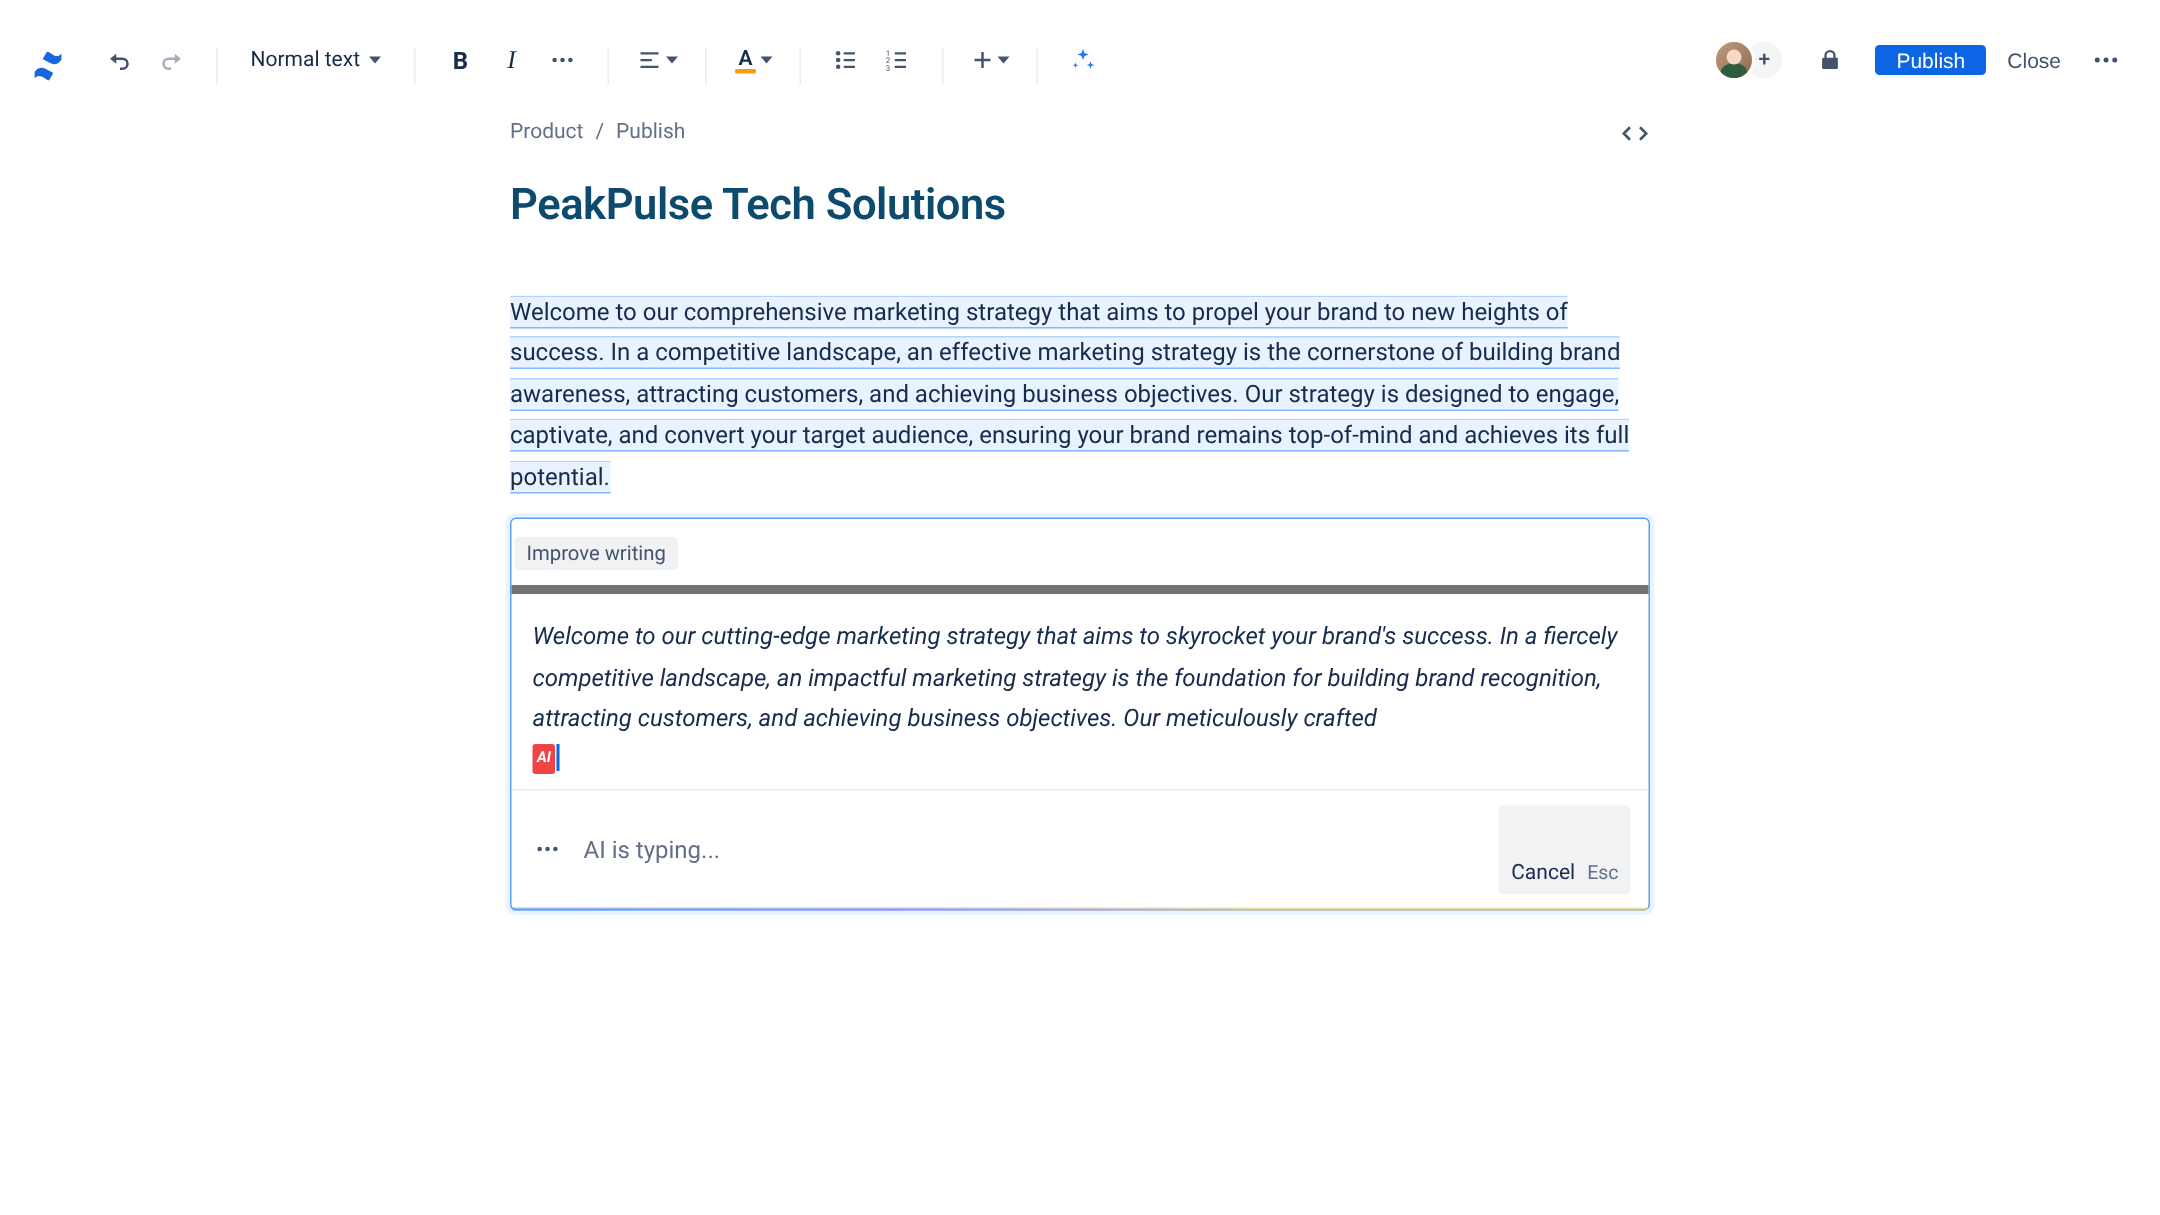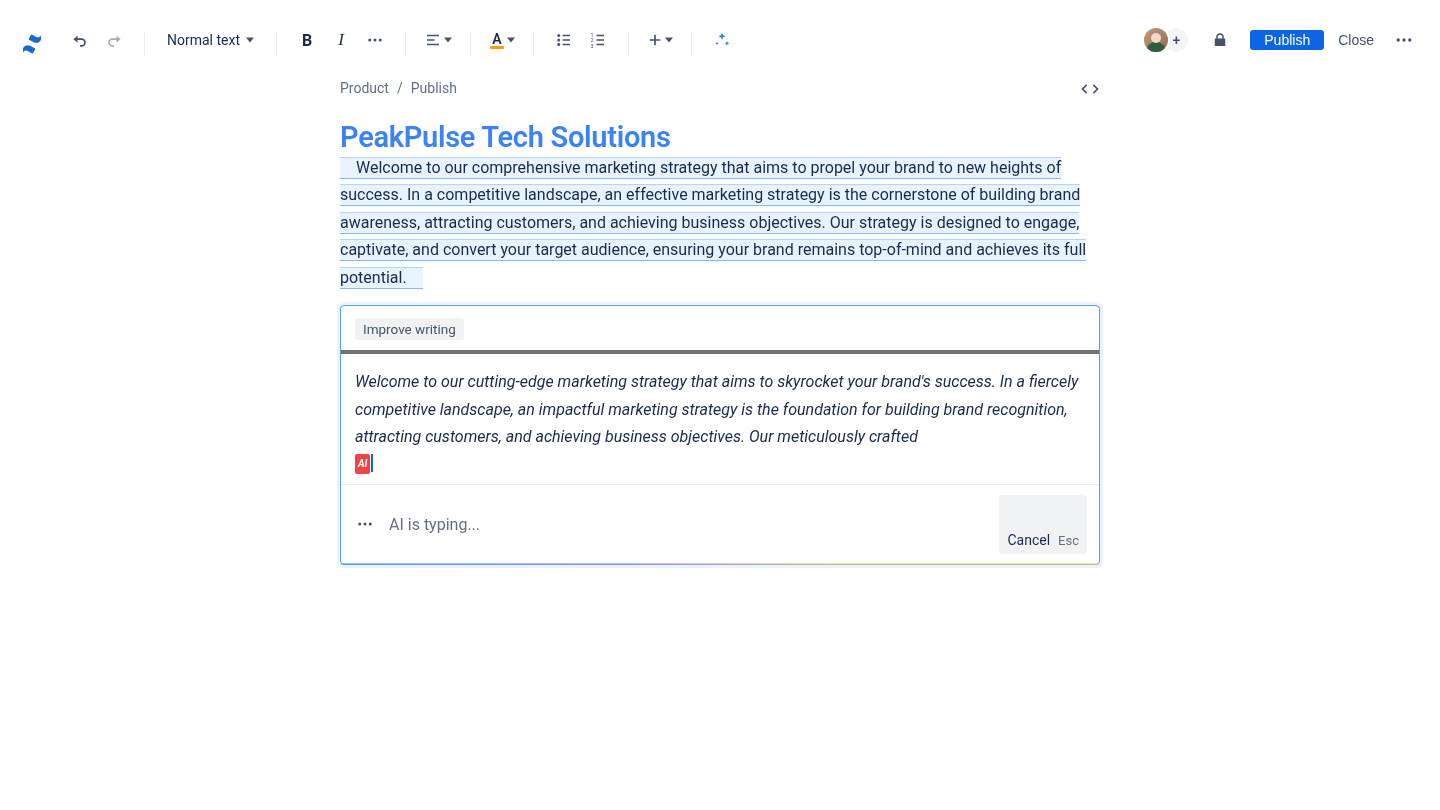--- a/index.html
+++ b/index.html
@@ -101,33 +101,34 @@
     padding: 0 0 40px;
   }
   .breadcrumb-row { display:flex; align-items:flex-end; justify-content:space-between; margin-bottom: 24px;}
   .breadcrumb { display:flex; align-items:center; gap:8px; color:#626F86; font-size:14px; }
   .breadcrumb a { color:#626F86; text-decoration:none; cursor:pointer; }
   .expand-btn { color:#44546F; cursor:pointer; font-size:14px; letter-spacing:-2px; }
 
   .page-title {
     font-size: 29px;
     font-weight: 600;
-    color: #3b82f6;
+    color: #0c4a6e;
+    margin-bottom: 40px;
     letter-spacing: -0.01em;
   }
 
   .body-text {
     font-size: 16px;
     line-height: 1.714;
     color: #172B4D;
   }
   .hl {
     background: #E9F2FF;
     box-shadow: 0 1px 0 #B3D4FF inset, 0 -1px 0 #E9F2FF inset;
-    padding: 1px 16px;
+    padding: 1px 0;
     border-bottom: 1px solid #85B8FF;
   }
 
   
   .ai-panel {
     margin-top: 14px;
     border: 1px solid #579DFF;
     border-radius: 4px;
     position: relative;
     background:#fff;
@@ -137,21 +138,21 @@
     content:""; position:absolute; inset:-2px; border-radius:6px;
     background: linear-gradient(90deg,#579DFF,#a99cff 40%,#f8d97a 75%,#f8d97a);
     z-index:-1; opacity:.0;
   }
   .ai-panel-bottom-border{
     position:absolute; left:0; right:0; bottom:-1px; height:2px;
     border-radius:0 0 4px 4px;
     background: linear-gradient(90deg,#579DFF 0%,#9f8fff 35%,#f2cf6c 65%,#f2cf6c 100%);
     opacity:.65;
   }
-  .ai-chip-row { padding: 12px 14px 10px; border-bottom: 4px solid #737373; }
+  .ai-chip-row { padding: 12px 2px 10px; border-bottom: 6px solid #737373; }
   .ai-chip {
     display:inline-block;
     background:#F1F2F4; color:#44546F;
     border-radius:3px; padding:3px 8px; font-size:13.5px;
   }
   .ai-body { padding: 14px 14px 6px; font-size:16px; line-height:1.714; color:#172B4D;font-style:italic; }
   .ai-badge {
     display:inline-block;
     background:#ef4444; color:#fff;
     font-size:10px; font-weight:700;

